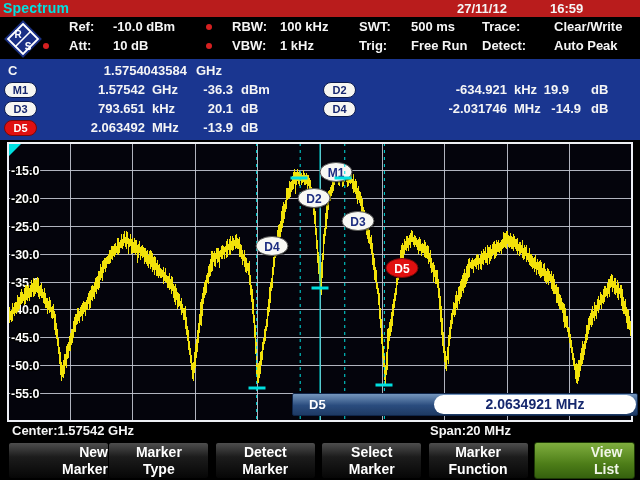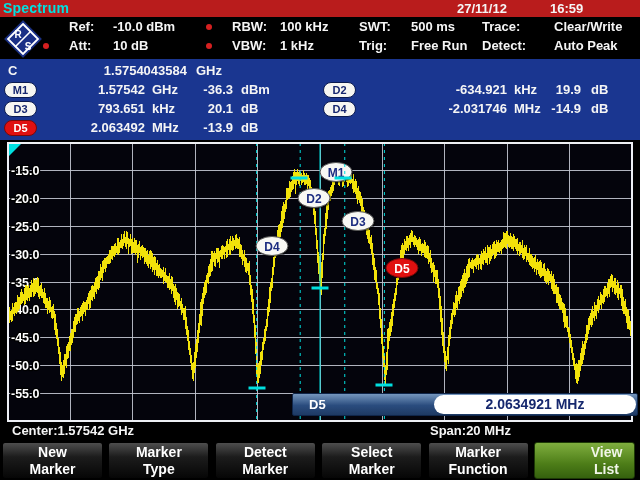--- a/index.html
+++ b/index.html
@@ -80,21 +80,21 @@
     <div class="mcell" style="left:196px;top:3px">GHz</div>
 
     <div class="badge" style="left:4px;top:23px">M1</div>
     <div class="mcell ra" style="right:495px;top:22px">1.57542</div>
     <div class="mcell" style="left:152px;top:22px">GHz</div>
     <div class="mcell ra" style="right:407px;top:22px">-36.3</div>
     <div class="mcell" style="left:241px;top:22px">dBm</div>
     <div class="badge" style="left:323px;top:23px">D2</div>
     <div class="mcell ra" style="right:133px;top:22px">-634.921</div>
     <div class="mcell" style="left:514px;top:22px">kHz</div>
-    <div class="mcell ra" style="right:59px;top:22px">19.9</div>
+    <div class="mcell ra" style="right:71px;top:22px">19.9</div>
     <div class="mcell" style="left:591px;top:22px">dB</div>
 
     <div class="badge" style="left:4px;top:42px">D3</div>
     <div class="mcell ra" style="right:495px;top:41px">793.651</div>
     <div class="mcell" style="left:152px;top:41px">kHz</div>
     <div class="mcell ra" style="right:407px;top:41px">20.1</div>
     <div class="mcell" style="left:241px;top:41px">dB</div>
     <div class="badge" style="left:323px;top:42px">D4</div>
     <div class="mcell ra" style="right:133px;top:41px">-2.031746</div>
     <div class="mcell" style="left:514px;top:41px">MHz</div>
@@ -169,21 +169,21 @@
 
   <div class="entrybar">
     <span class="elabel">D5</span>
     <div class="efield">2.0634921 MHz</div>
   </div>
 
   <div class="centertxt"><span>Center:</span><span>1.57542 GHz</span></div>
   <div class="spantxt"><span>Span:</span><span>20 MHz</span></div>
 
   <div class="skbar">
-      <div class="softkey" style="left: 2px;">
+      <div class="softkey" style="left: 8px; text-align: right;">
         <span>New</span>
         <span>Marker</span>
       </div>
       <div class="softkey" style="left: 108.4px;">
         <span>Marker</span>
         <span>Type</span>
       </div>
       <div class="softkey" style="left: 214.8px;">
         <span>Detect</span>
         <span>Marker</span>

